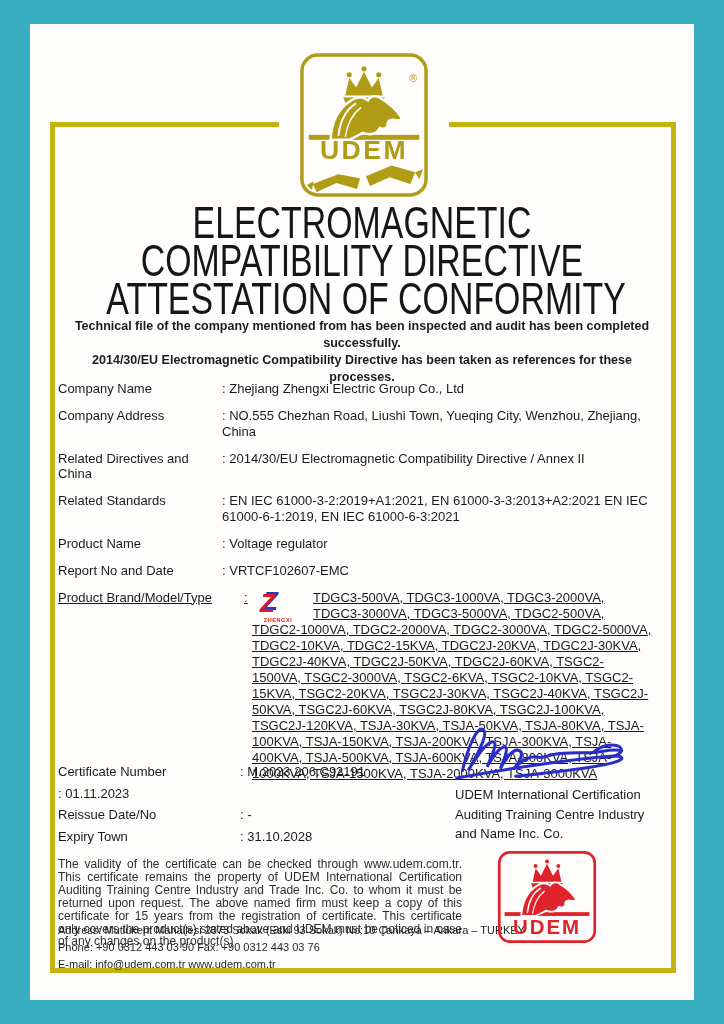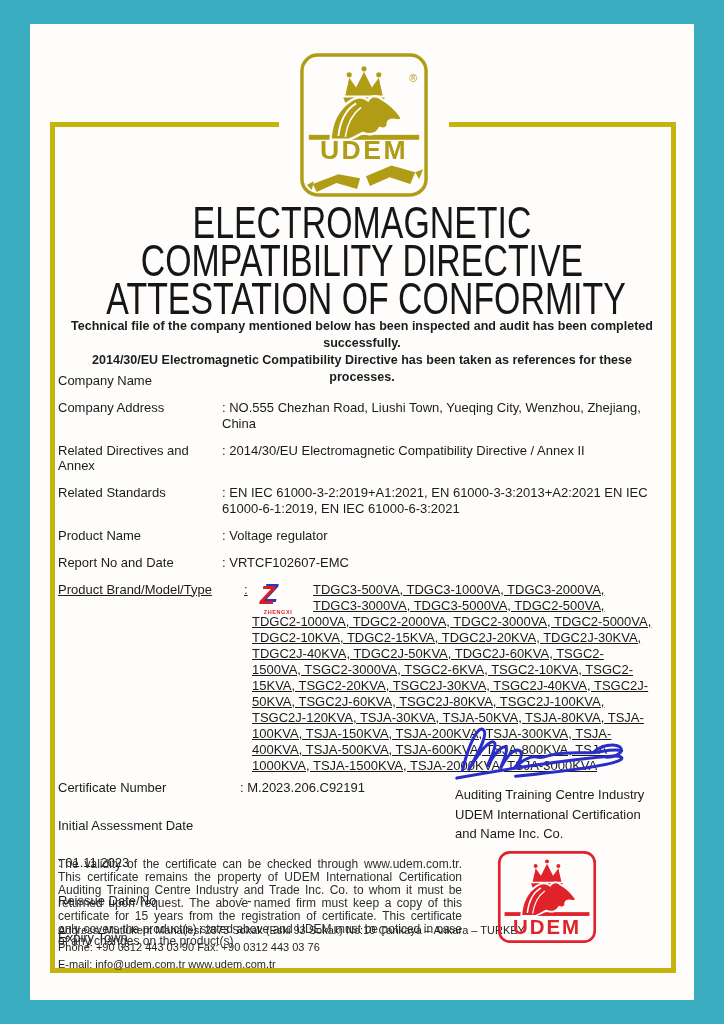--- a/index.html
+++ b/index.html
@@ -14,29 +14,29 @@
   body{margin:0;background:#777;font-family:"Liberation Sans",sans-serif;}
   .page{position:relative;width:724px;height:1024px;background:var(--teal);overflow:hidden;margin:0 auto;}
   .sheet{position:absolute;left:30px;top:24px;width:664px;height:976px;background:#fefdfb;}
   .gold-frame{position:absolute;left:20px;top:98px;width:626px;height:851px;border:5px solid var(--gold-frame);}
   .logo-box{position:absolute;left:249px;top:6px;width:170px;height:166px;background:#fefdfb;display:flex;justify-content:center;z-index:2;}
   .emblem-gold{margin-top:22px;color:var(--gold-logo);}
   .red-logo{position:absolute;left:467px;top:826px;color:var(--red);z-index:1;}
   .title{position:absolute;top:180px;left:0;right:0;text-align:center;font-size:44px;line-height:38px;color:#161616;z-index:3;}
   .title>div{transform:scaleX(0.77);white-space:nowrap;}
   .intro{position:absolute;top:294px;left:40px;right:40px;text-align:center;font-size:12.5px;line-height:17px;font-weight:bold;color:#1c1c1c;}
-  .fields{position:absolute;left:28px;top:349px;width:594px;font-size:13px;line-height:15.5px;color:var(--ink);}
+  .fields{position:absolute;left:28px;top:357px;width:594px;font-size:13px;line-height:15.5px;color:var(--ink);}
   .frow{display:grid;grid-template-columns:164px 1fr;margin-bottom:11.5px;}
   .brand-row{display:grid;grid-template-columns:164px 30px 1fr;margin-bottom:0;text-decoration:underline;}
   .brand-colon{padding-left:22px;}
   .models{line-height:16px;}
   .brand-logo{float:left;width:52px;height:31px;margin-right:9px;text-align:center;}
   .brand-logo .zx-label{font-size:5.5px;font-weight:bold;color:var(--red);letter-spacing:0.6px;line-height:6px;}
   .cert{position:absolute;left:28px;top:737px;width:400px;font-size:13px;color:var(--ink);}
-  .crow{display:grid;grid-template-columns:182px 1fr;line-height:21.5px;margin-top:16px;}
+  .crow{display:grid;grid-template-columns:182px 1fr;line-height:21.5px;}
   .issuer-sig{position:absolute;left:414px;top:684px;z-index:1;}
   .issuer-name{position:absolute;left:425px;top:761px;font-size:13px;line-height:19.5px;color:var(--ink);}
   .legal{position:absolute;left:28px;top:834px;width:404px;font-size:12px;line-height:12.9px;text-align:justify;color:#2e2e2e;}
   .contact{position:absolute;left:28px;top:898px;font-size:11px;line-height:17px;color:#1f1f1f;white-space:nowrap;}
 </style>
 </head>
 <body>
 
 <svg width="0" height="0" style="position:absolute" aria-hidden="true">
   <defs>
@@ -78,34 +78,35 @@
       </svg>
     </div>
 
     <div class="title">
       <div>ELECTROMAGNETIC</div>
       <div>COMPATIBILITY DIRECTIVE</div>
       <div>ATTESTATION OF CONFORMITY</div>
     </div>
 
     <div class="intro">
-      <div>Technical file of the company mentioned below has been inspected and audit has been completed successfully.</div>
+      <div>Technical file of the company mentioned from has been inspected and audit has been completed successfully.</div>
       <div>2014/30/EU Electromagnetic Compatibility Directive has been taken as references for these processes.</div>
     </div>
 
     <div class="fields">
       <div class="frow">
         <div>Company Name</div>
+        <div>: Zhejiang Zhengxi Electric Group Co., Ltd</div>
       </div>
       <div class="frow">
         <div>Company Address</div>
         <div>: NO.555 Chezhan Road, Liushi Town, Yueqing City, Wenzhou, Zhejiang, China</div>
       </div>
       <div class="frow">
-        <div>Related Directives and Annex</div>
+        <div>Related Directives and China</div>
         <div>: 2014/30/EU Electromagnetic Compatibility Directive / Annex II</div>
       </div>
       <div class="frow">
         <div>Related Standards</div>
         <div>: EN IEC 61000-3-2:2019+A1:2021, EN 61000-3-3:2013+A2:2021 EN IEC 61000-6-1:2019, EN IEC 61000-6-3:2021</div>
       </div>
       <div class="frow">
         <div>Product Name</div>
         <div>: Voltage regulator</div>
       </div>
@@ -128,47 +129,47 @@
         </div>
       </div>
     </div>
 
     <div class="cert">
       <div class="crow">
         <div>Certificate Number</div>
         <div>: M.2023.206.C92191</div>
       </div>
       <div class="crow">
-        <div>Initial Assessment Date</div>
       </div>
       <div class="crow">
         <div>: 01.11.2023</div>
       </div>
       <div class="crow">
         <div>Reissue Date/No</div>
         <div>: -</div>
       </div>
       <div class="crow">
         <div>Expiry Town</div>
+        <div>: 31.10.2028</div>
       </div>
     </div>
 
     <div class="issuer-sig">
       <svg width="200" height="72" viewBox="0 0 200 76">
         <g fill="none" stroke="var(--sig-blue)" stroke-width="3.2" stroke-linecap="round">
           <path d="M14,66 C20,40 30,18 36,23 C42,28 28,52 20,66 C32,46 44,31 48,37 C50,42 42,56 40,62 C48,48 56,38 60,42 C62,46 56,58 54,64 C60,52 68,42 74,45 C80,48 72,60 68,64 C76,56 86,50 94,52 C100,53 104,50 110,49 C124,46 142,48 152,47 C162,46 172,43 182,45"></path>
           <path d="M152,47 C160,39 174,37 180,41 C186,46 176,52 166,52"></path>
           <path d="M8,74 C50,66 120,55 170,51 C182,50 186,53 178,56 C160,63 100,69 70,72"></path>
         </g>
       </svg>
     </div>
 
     <div class="issuer-name">
+      <div>UDEM International Certification</div>
       <div>Auditing Training Centre Industry</div>
-      <div>UDEM International Certification</div>
       <div>and Name Inc. Co.</div>
     </div>
 
     <div class="legal">The validity of the certificate can be checked through www.udem.com.tr. This certificate remains the property of UDEM International Certification Auditing Training Centre Industry and Trade Inc. Co. to whom it must be returned upon request. The above named firm must keep a copy of this certificate for 15 years from the registration of certificate. This certificate only covers the product(s) stated above and UDEM must be noticed in case of any changes on the product(s)</div>
 
     <div class="contact">
       <div>Address: Mutlukent Mahallesi 2073 Sokak (Eski 93 Sokak) No:10 Çankaya – Ankara – TURKEY</div>
       <div>Phone: +90 0312 443 03 90  Fax: +90 0312 443 03 76</div>
       <div>E-mail: info@udem.com.tr   www.udem.com.tr</div>
     </div>

